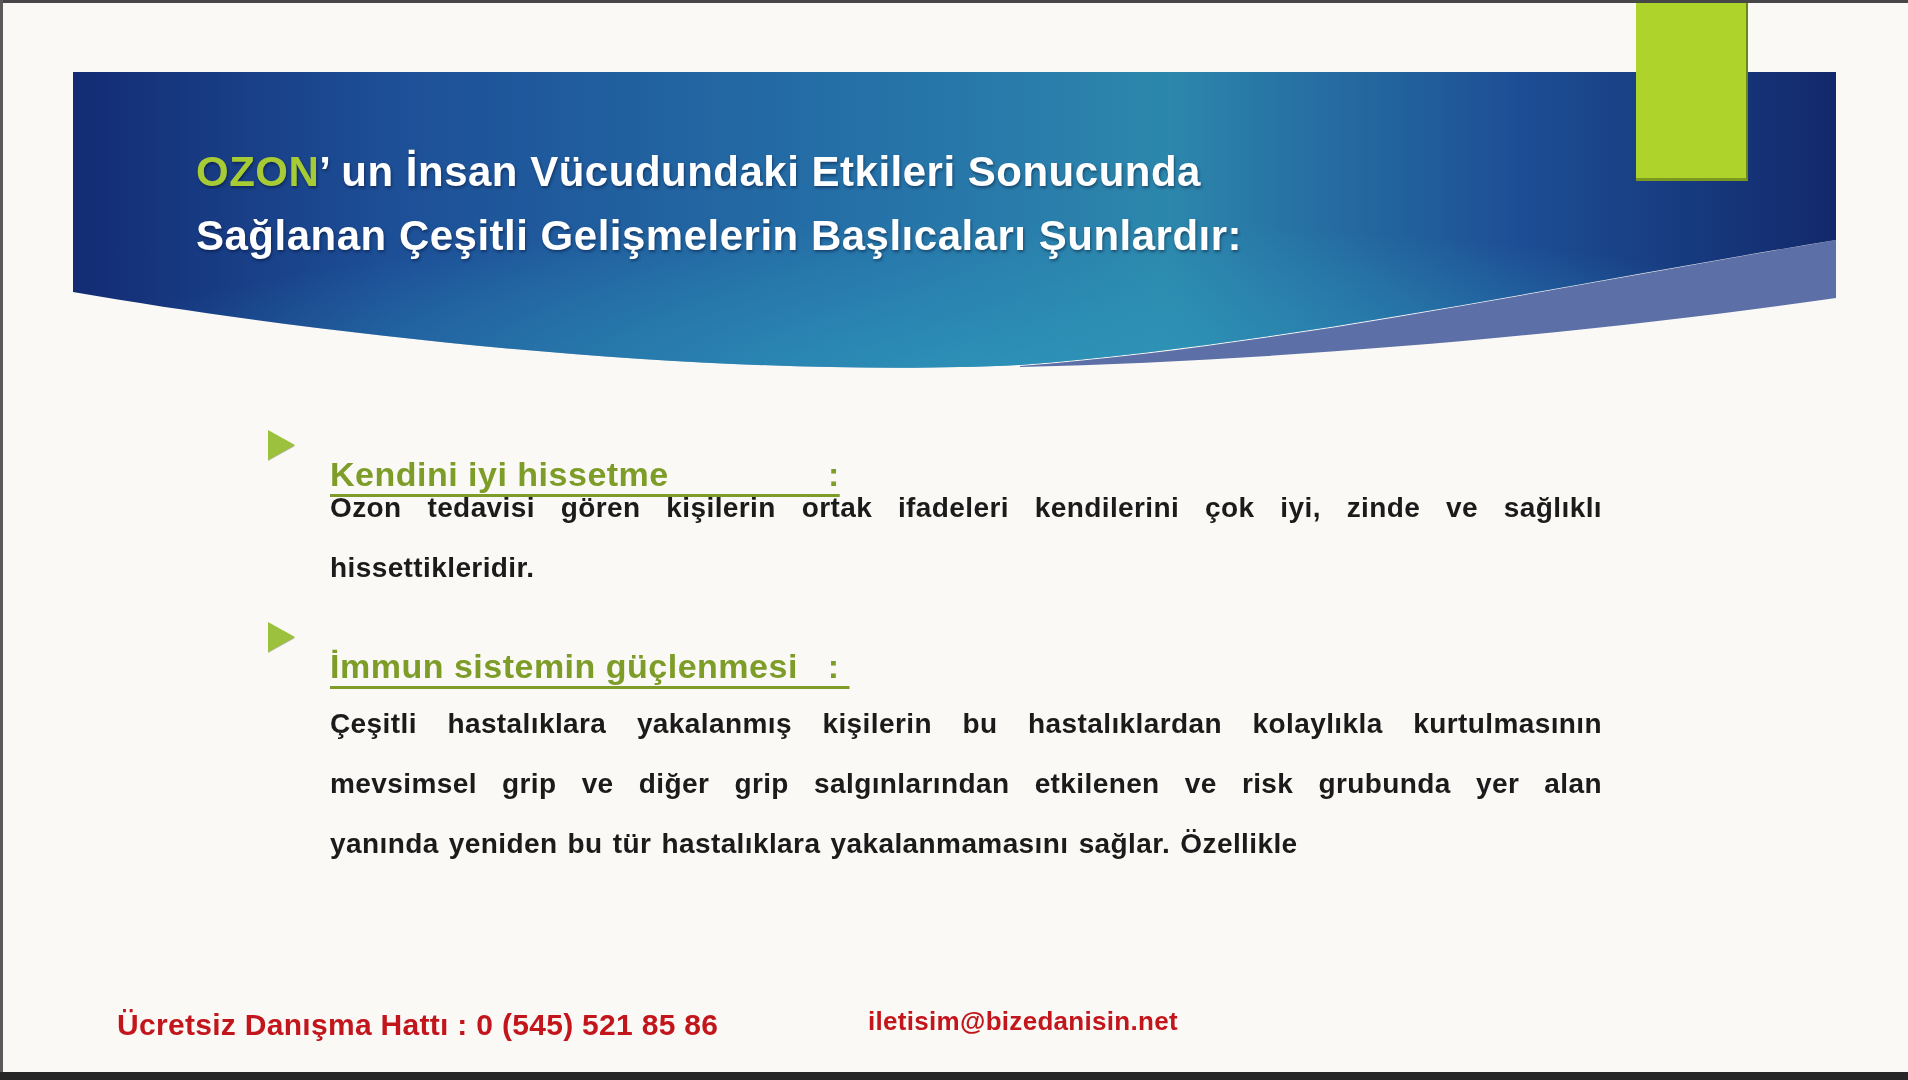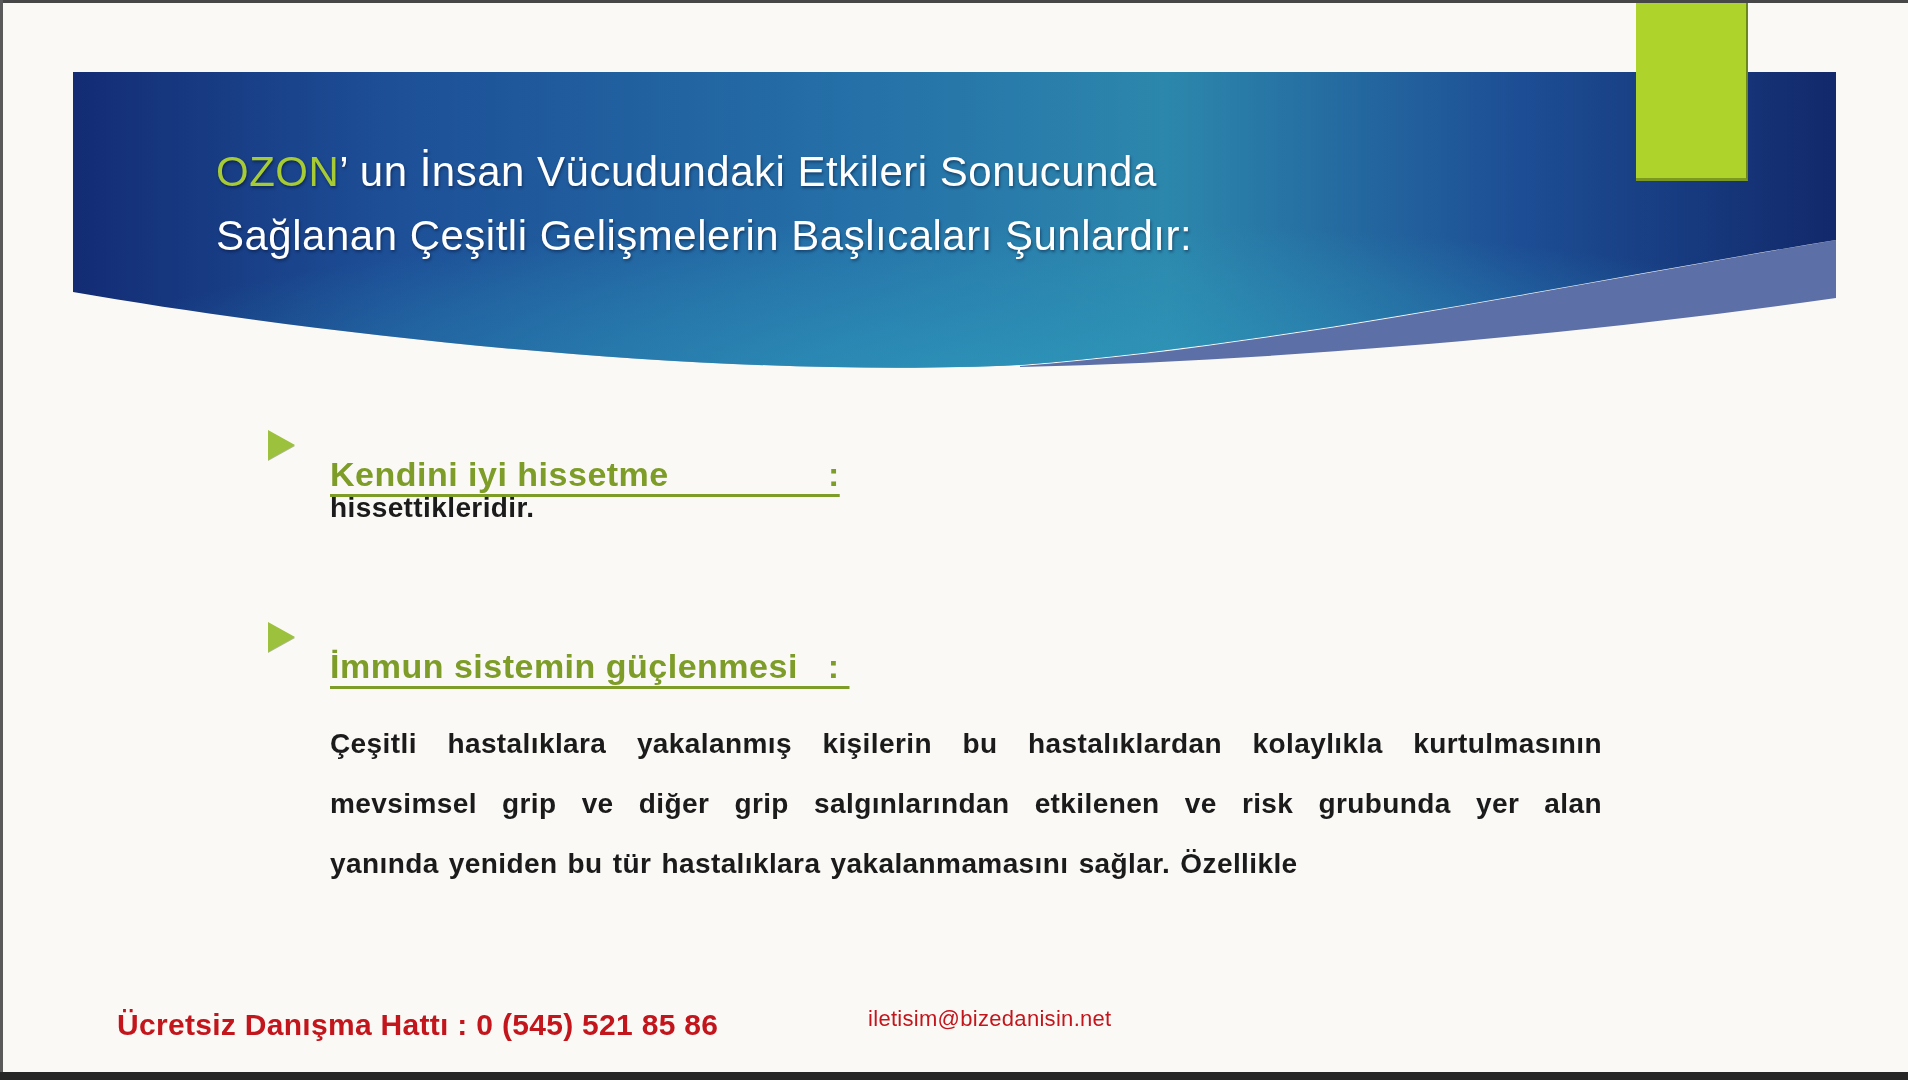--- a/index.html
+++ b/index.html
@@ -18,22 +18,22 @@
   .banner-svg{position:absolute;left:0;top:0;}
 
   .green-rect{
     position:absolute;left:1636px;top:0;width:110px;height:178px;
     background:#aed32b;
     border-right:2px solid rgba(30,45,10,.45);
     border-bottom:3px solid rgba(30,45,10,.35);
   }
 
   .title-block{
-    position:absolute;left:216px;top:140px;width:1400px;
-    font-size:42px;font-weight:normal;line-height:64px;
+    position:absolute;left:196px;top:140px;width:1400px;
+    font-size:42px;font-weight:bold;line-height:64px;
     color:#ffffff;letter-spacing:.5px;
     text-shadow:1px 2px 3px rgba(0,10,40,.45);
   }
   .title-highlight{color:#a6cb35;}
 
   .bullet-arrow{
     position:absolute;width:0;height:0;
     border-left:27px solid #9cc13c;
     border-top:15px solid transparent;
     border-bottom:15px solid transparent;
@@ -56,31 +56,31 @@
   .heading-1{top:422px;}
   .heading-2{top:614px;}
 
   .body-block{
     position:absolute;left:330px;width:1272px;
     font-size:28px;font-weight:600;color:#1b1b1b;
     line-height:60px;letter-spacing:.4px;
     word-spacing:2px;
   }
   .body-1{top:478px;}
-  .body-2{top:714px;}
+  .body-2{top:694px;}
   .line{white-space:nowrap;}
   .line.j{white-space:normal;text-align:justify;text-align-last:justify;}
 
   .footer-hotline{
     position:absolute;left:117px;top:1008px;
     font-size:30px;font-weight:bold;color:#c3161c;letter-spacing:.3px;
   }
   .footer-email{
     position:absolute;left:868px;top:1006px;
-    font-size:22px;font-weight:normal;color:#c3161c;letter-spacing:.3px;
+    font-size:26px;font-weight:bold;color:#c3161c;letter-spacing:.3px;
   }
 </style>
 </head>
 <body>
 
 <div class="slide">
 
   <svg class="banner-svg" width="1908" height="420" viewBox="0 0 1908 420">
     <defs>
       <linearGradient id="bannerGrad" x1="0" y1="0" x2="1" y2="0">
@@ -107,20 +107,21 @@
   <div class="green-rect"></div>
 
   <div class="title-block">
     <div><span class="title-highlight">OZON</span><span>’ un İnsan Vücudundaki Etkileri Sonucunda</span></div>
     <div>Sağlanan Çeşitli Gelişmelerin Başlıcaları Şunlardır:</div>
   </div>
 
   <div class="bullet-arrow arrow-1"></div>
   <div class="bullet-heading heading-1">Kendini iyi hissetme                :</div>
   <div class="body-block body-1">
+    <div class="line j">Ozon tedavisi gören kişilerin ortak ifadeleri kendilerini çok iyi, zinde ve sağlıklı</div>
     <div class="line">hissettikleridir.</div>
   </div>
 
   <div class="bullet-arrow arrow-2"></div>
   <div class="bullet-heading heading-2">İmmun sistemin güçlenmesi   : </div>
   <div class="body-block body-2">
     <div class="line j">Çeşitli hastalıklara yakalanmış kişilerin bu hastalıklardan kolaylıkla kurtulmasının</div>
     <div class="line j">mevsimsel grip ve diğer grip salgınlarından etkilenen ve risk grubunda yer alan</div>
     <div class="line">yanında yeniden bu tür hastalıklara yakalanmamasını sağlar. Özellikle</div>
   </div>

